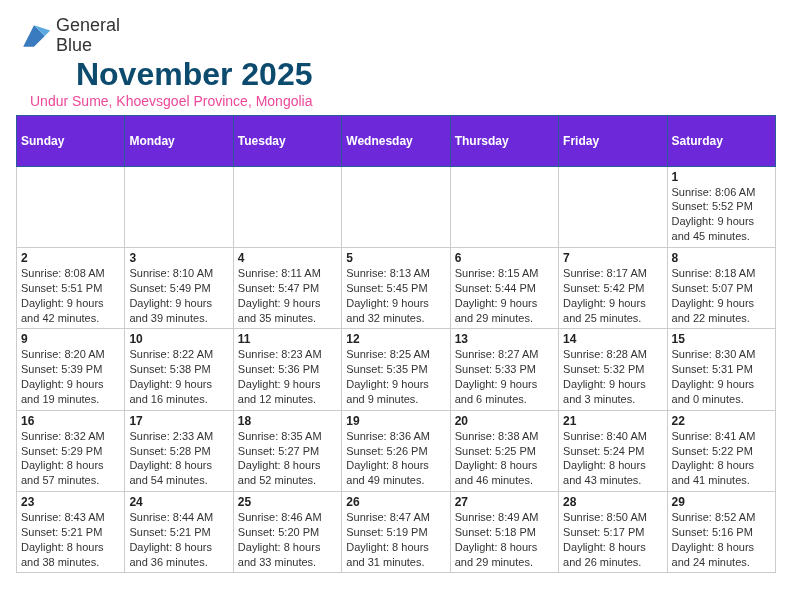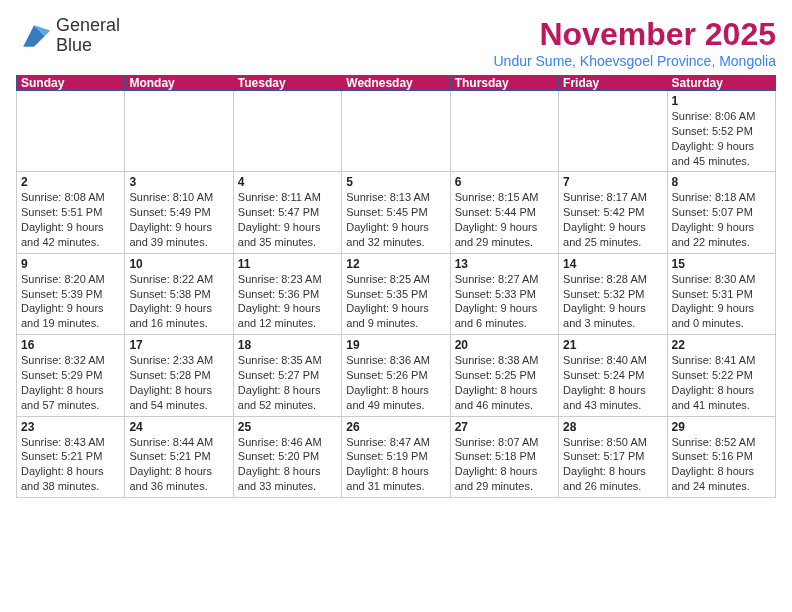--- a/index.html
+++ b/index.html
@@ -8,20 +8,21 @@
       background: #fff;
       width: 792px;
       min-height: 612px;
       padding: 16px;
     }
     .header-area {
       display: flex;
       justify-content: space-between;
       align-items: flex-start;
       margin-bottom: 6px;
+      flex-direction: column;
     }
     .logo {
       display: flex;
       align-items: center;
       gap: 4px;
     }
     .logo-text {
       font-size: 18px;
       color: #333;
       line-height: 1.1;
@@ -32,39 +33,39 @@
     .logo-blue-shape {
       width: 36px;
       height: 36px;
     }
     .title-block {
       text-align: right;
     }
     .title-block h1 {
       font-size: 32px;
       font-weight: bold;
-      color: #be185d;
+      color: #0c4a6e;
     }
     .title-block h2 {
       font-size: 14px;
       font-weight: normal;
-      color: #3b82f6;
+      color: #ec4899;
       padding-left: 14px;
     }
     .calendar {
       width: 100%;
       border-collapse: collapse;
       table-layout: fixed;
     }
     .calendar thead tr th {
-      background-color: #be185d;
+      background-color: #6d28d9;
       color: #fff;
       font-size: 12px;
       font-weight: bold;
-      padding: 0 4px;
+      padding: 18px 4px;
       text-align: left;
       border: 1px solid #2a5a9a;
     }
     .calendar tbody tr td {
       vertical-align: top;
       border: 1px solid #ccc;
       padding: 3px 4px;
       font-size: 10px;
       color: #333;
       height: 72px;
@@ -287,21 +288,21 @@
 Daylight: 8 hours and 33 minutes.</div>
         </td>
         <td>
           <span class="day-number">26</span>
           <div class="day-info">Sunrise: 8:47 AM
 Sunset: 5:19 PM
 Daylight: 8 hours and 31 minutes.</div>
         </td>
         <td>
           <span class="day-number">27</span>
-          <div class="day-info">Sunrise: 8:07 AM
+          <div class="day-info">Sunrise: 8:49 AM
 Sunset: 5:18 PM
 Daylight: 8 hours and 29 minutes.</div>
         </td>
         <td>
           <span class="day-number">28</span>
           <div class="day-info">Sunrise: 8:50 AM
 Sunset: 5:17 PM
 Daylight: 8 hours and 26 minutes.</div>
         </td>
         <td>

